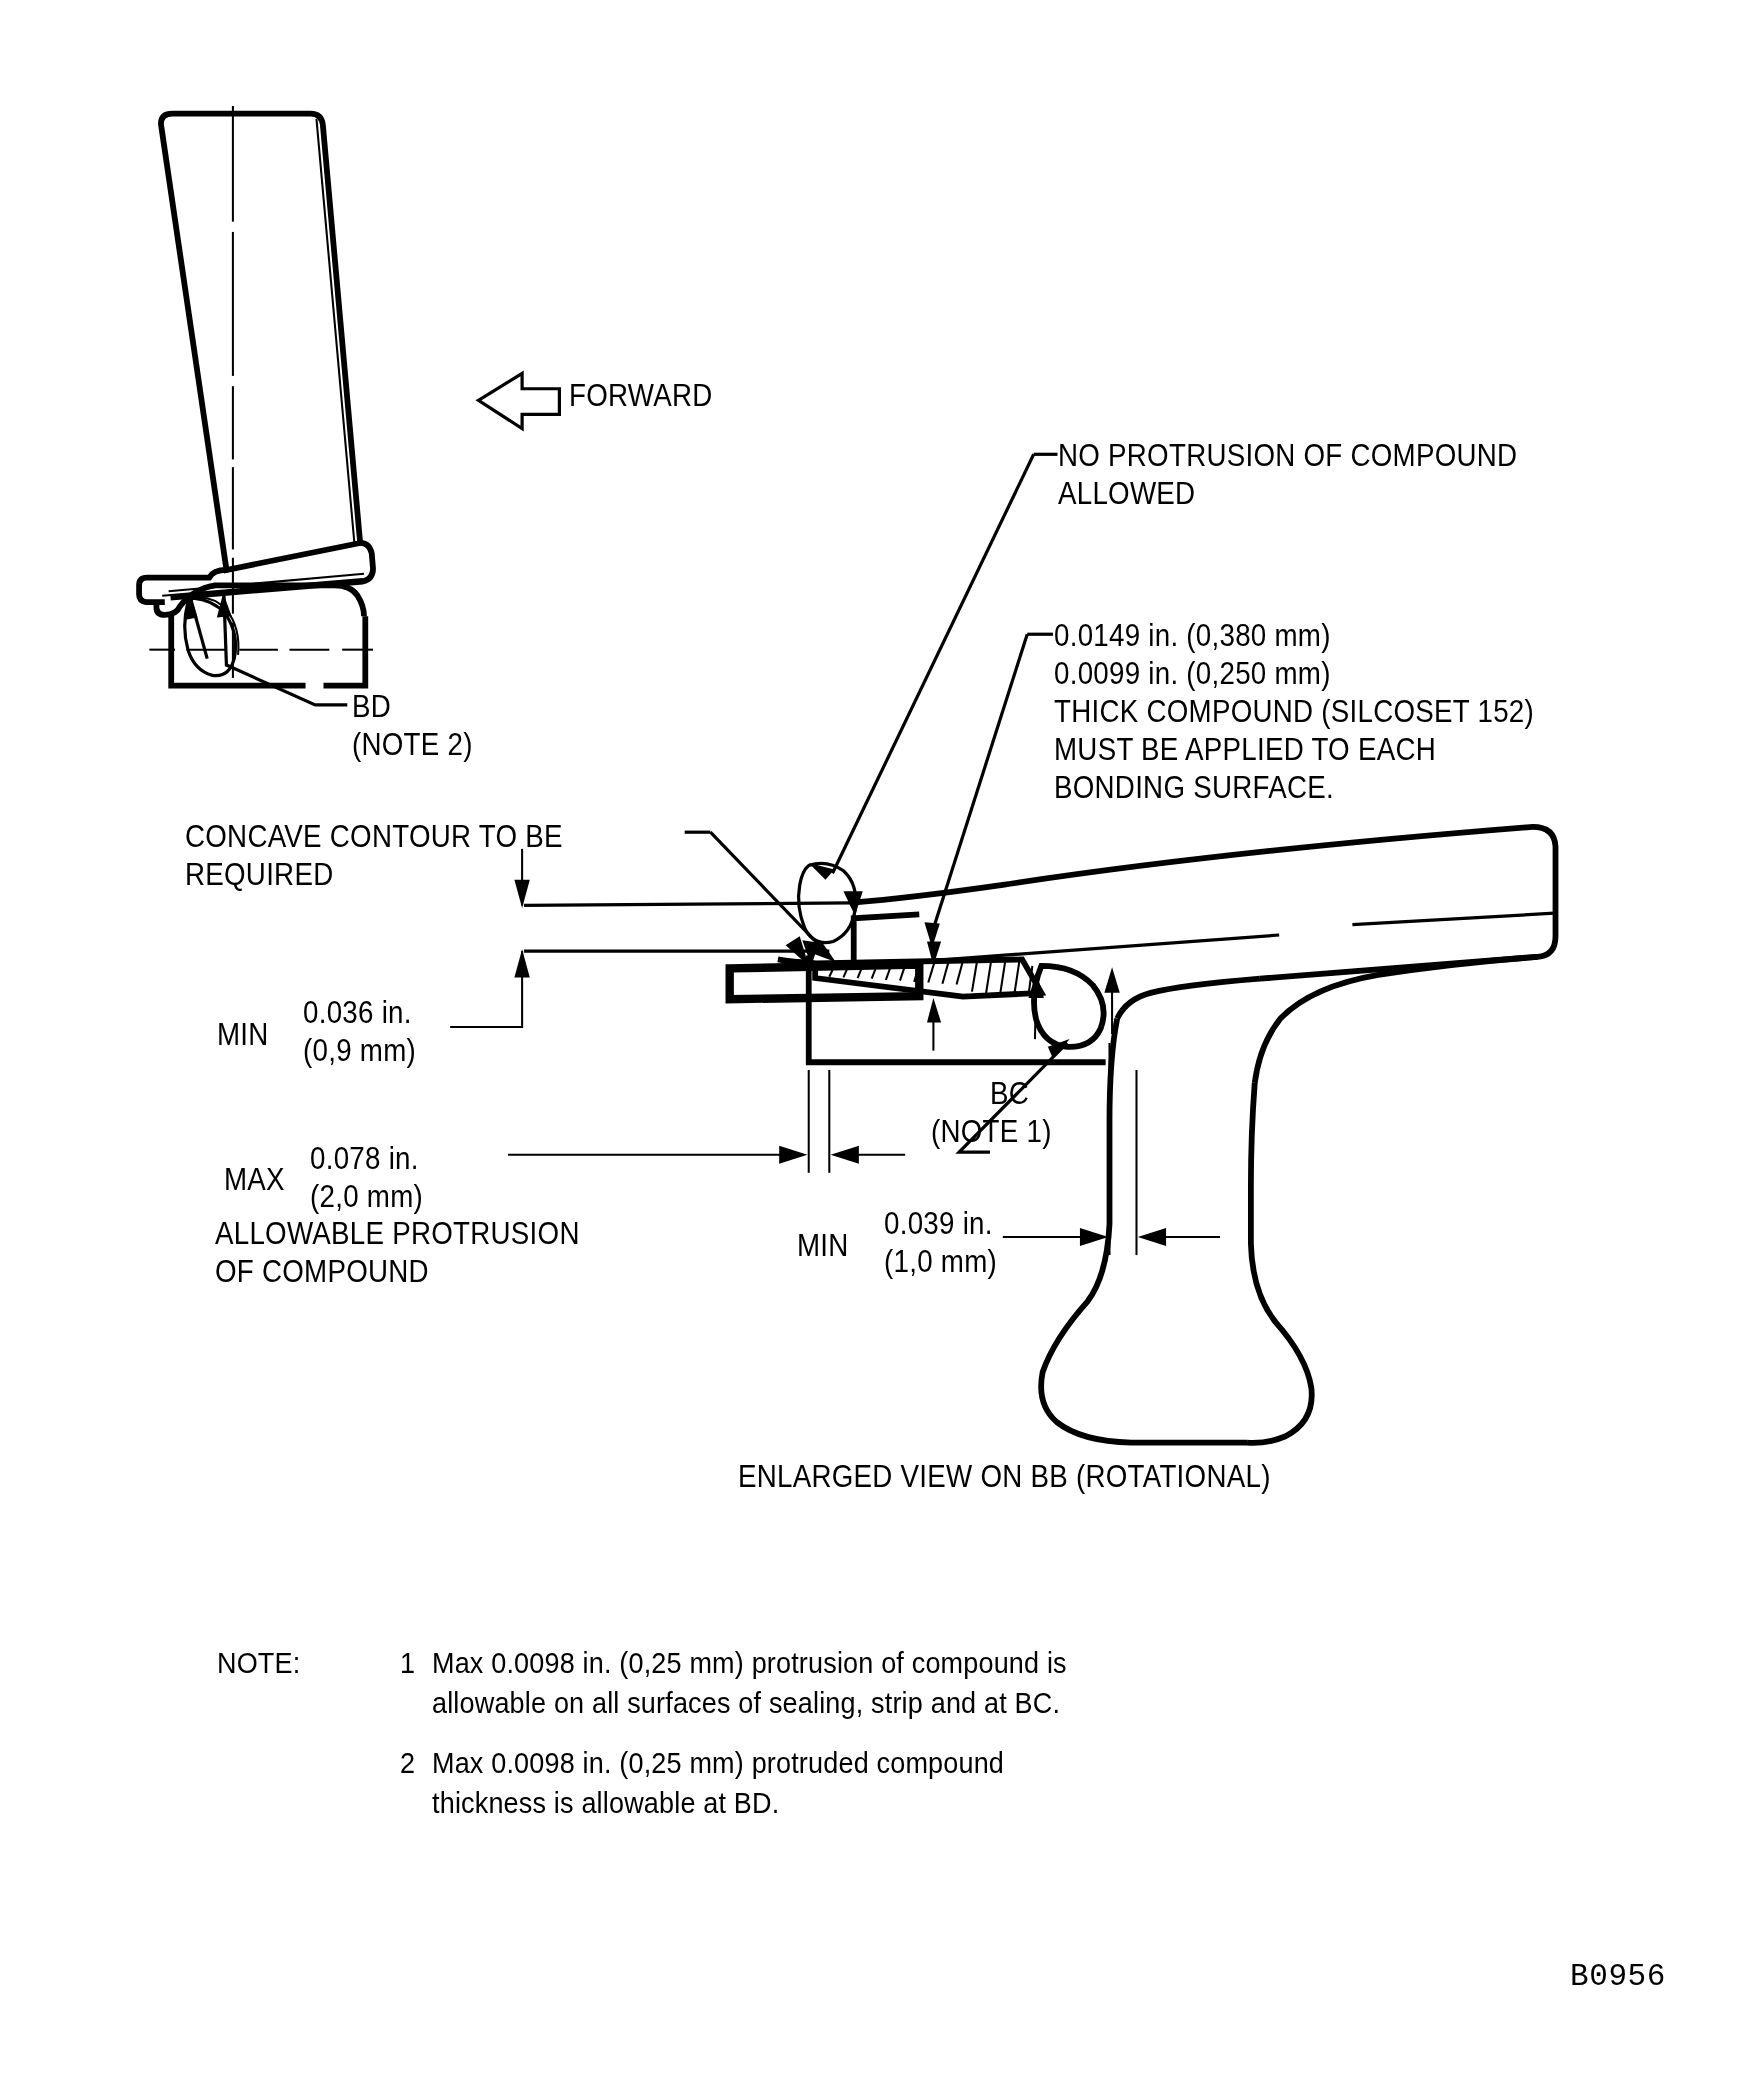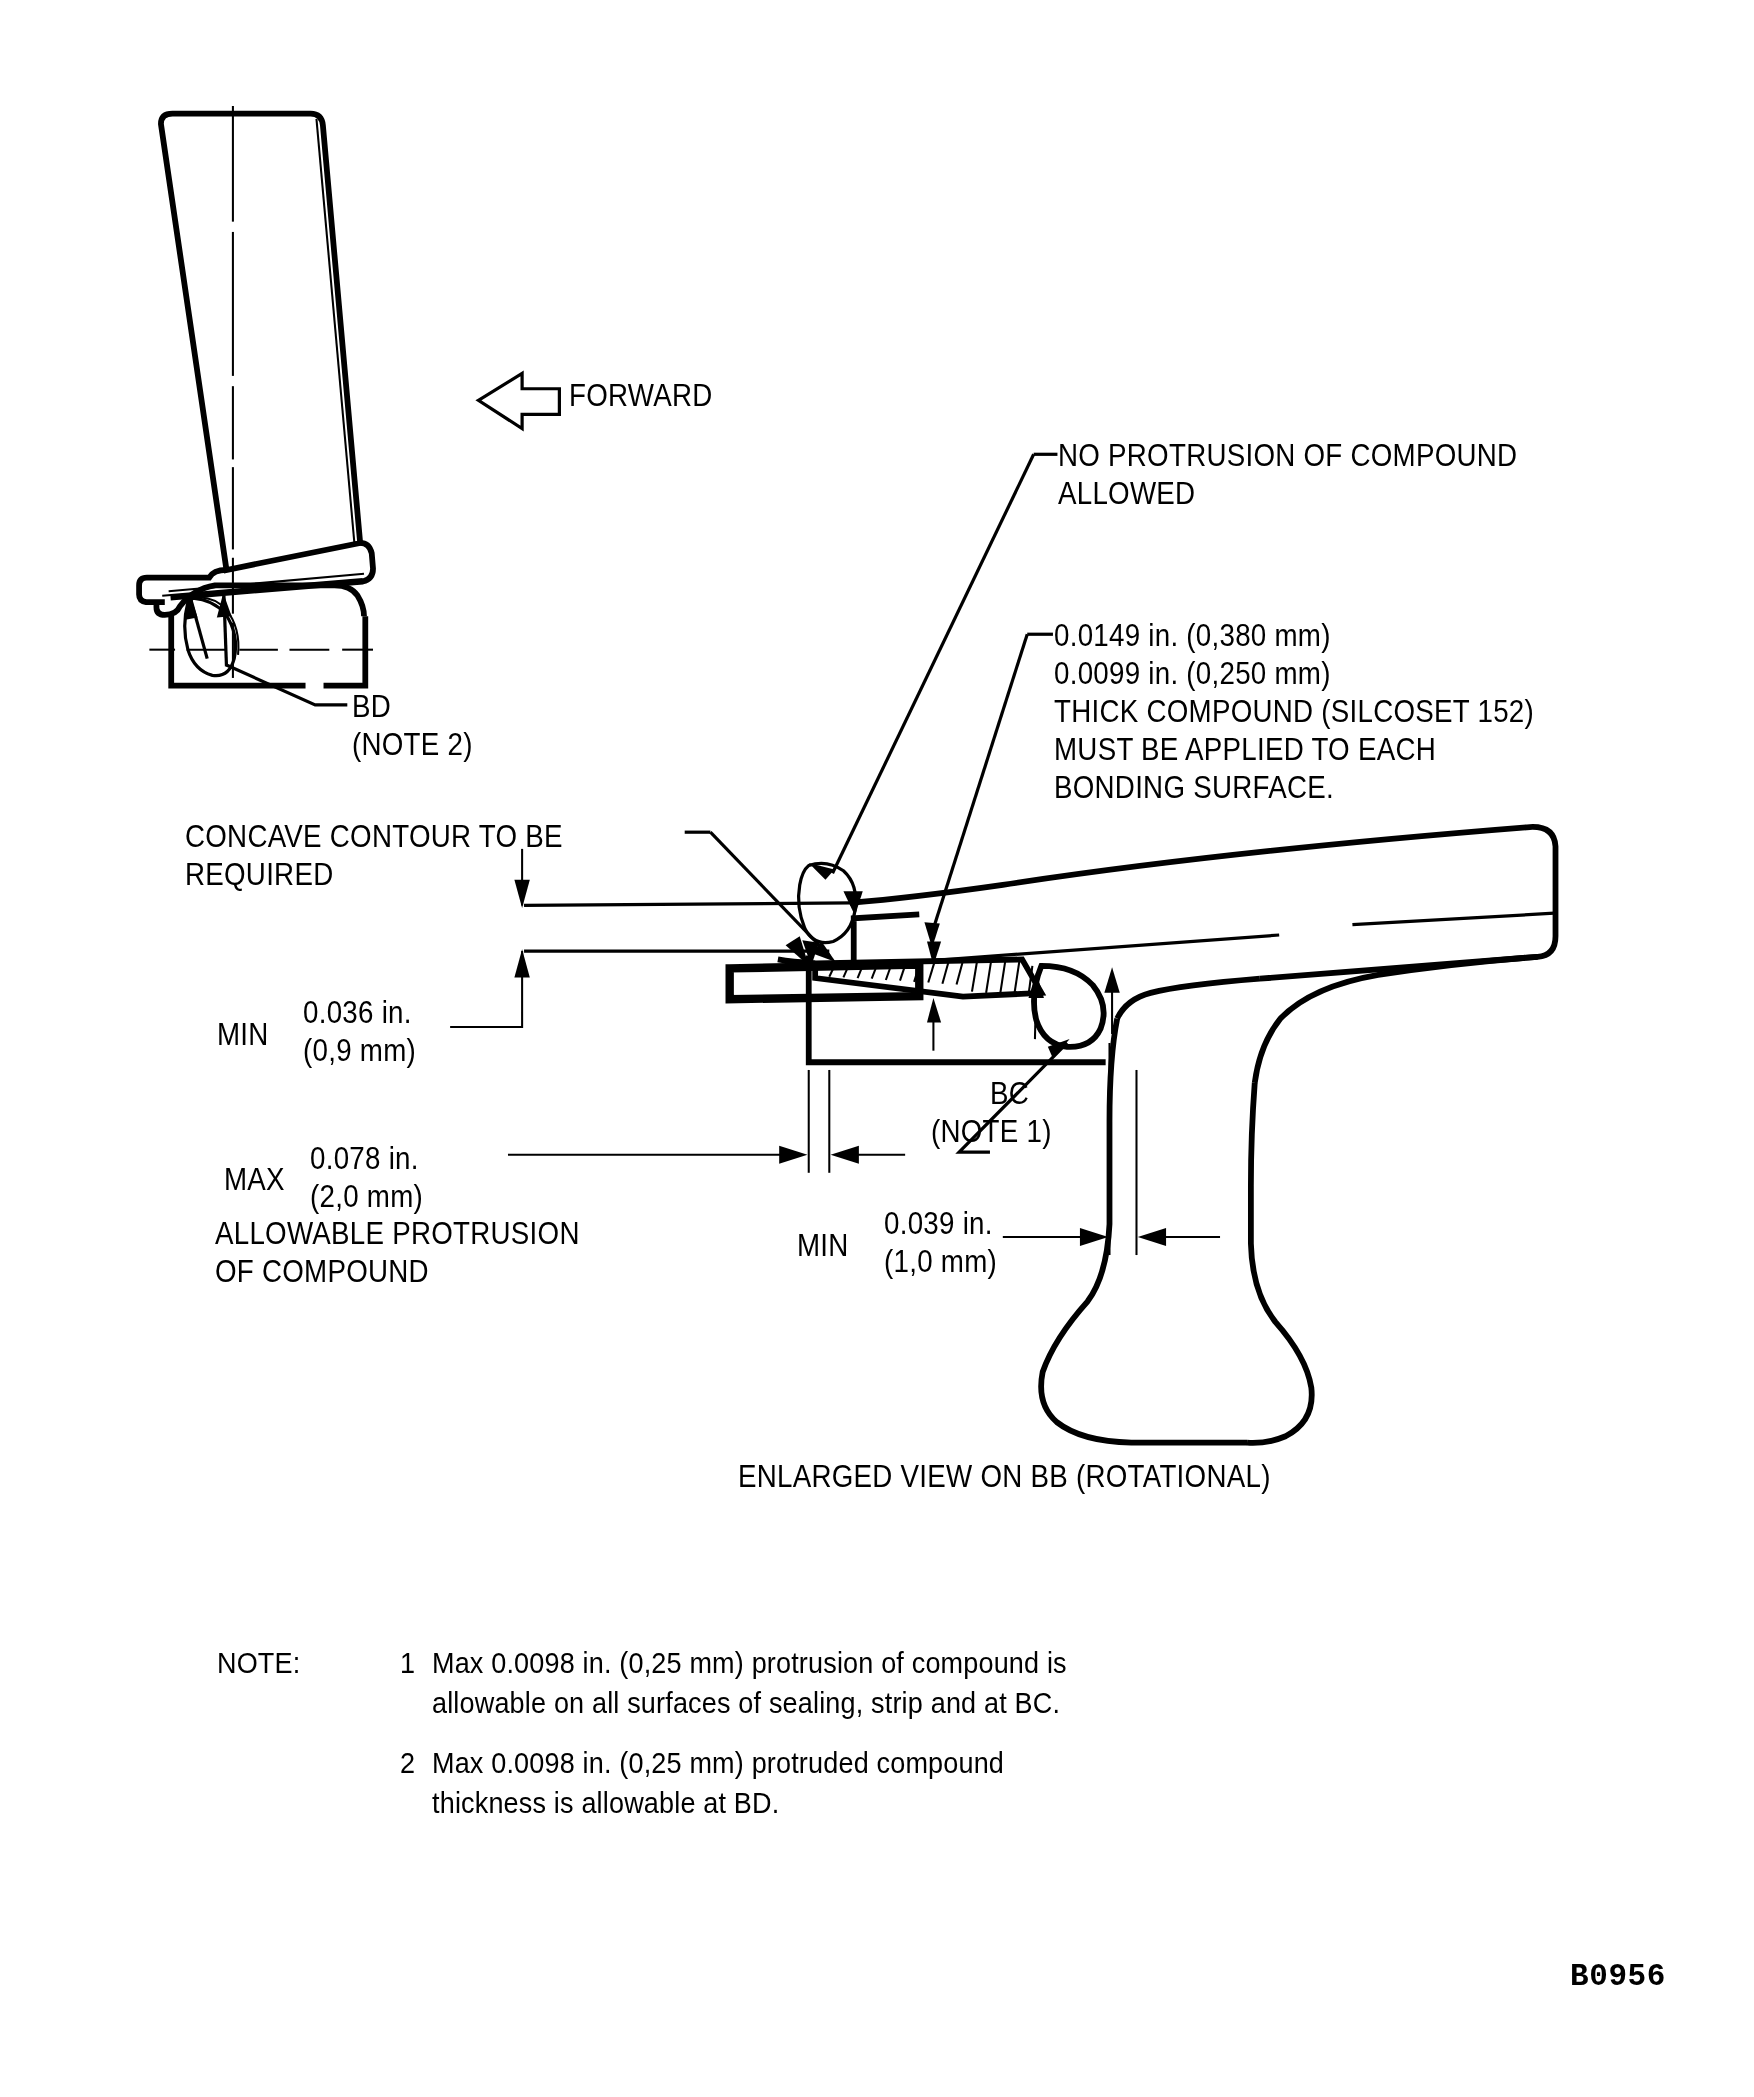--- a/index.html
+++ b/index.html
@@ -368,16 +368,16 @@
     <div class="txt notes" style="left:432px; top:1630px;">Max 0.0098 in. (0,25 mm) protrusion of compound is</div>
     <div class="txt notes" style="left:432px; top:1670px;">allowable on all surfaces of sealing, strip and at BC.</div>
   </div>
 
   <div>
     <div class="txt notes" style="left:400px; top:1730px;">2</div>
     <div class="txt notes" style="left:432px; top:1730px;">Max 0.0098 in. (0,25 mm) protruded compound</div>
     <div class="txt notes" style="left:432px; top:1770px;">thickness is allowable at BD.</div>
   </div>
 
-  <div class="txt mono" style="left:1570px; top:1943px;font-weight:bold;">B0956</div>
+  <div class="txt mono" style="left:1570px; top:1943px;">B0956</div>
 
 </div>
 
 
 </body></html>

